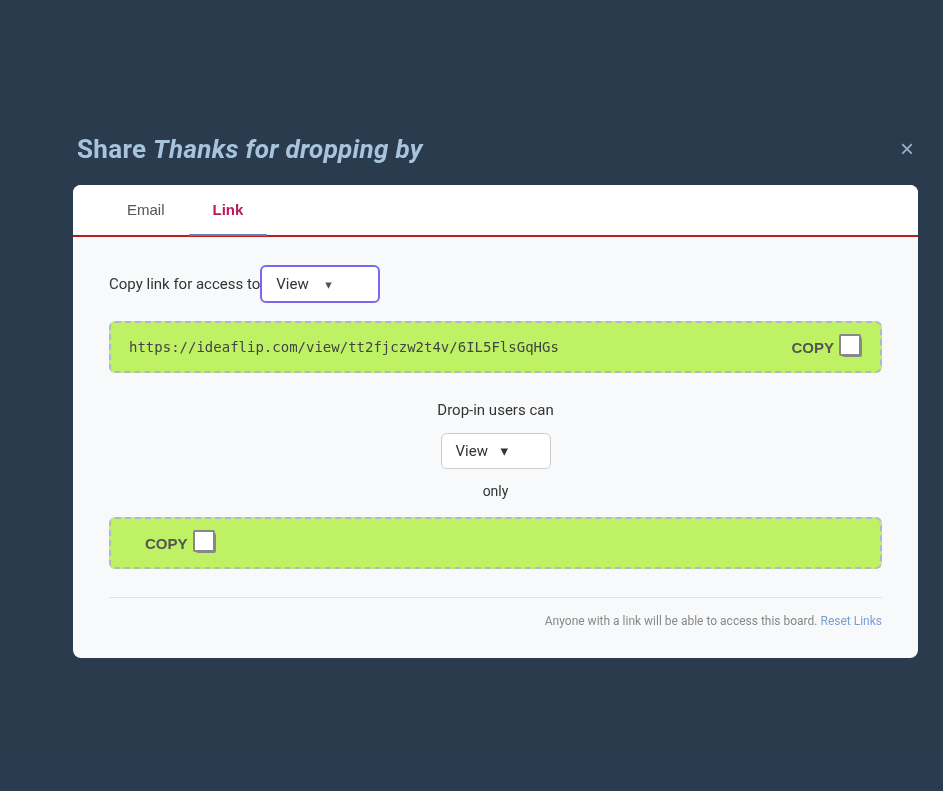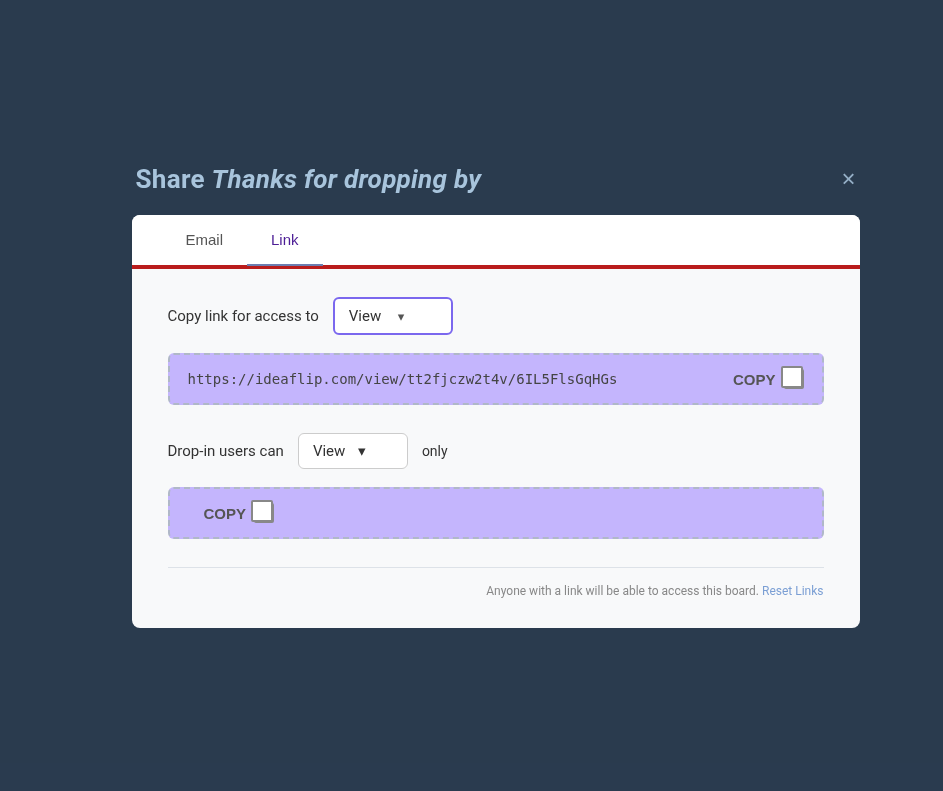--- a/index.html
+++ b/index.html
@@ -17,21 +17,21 @@
 
     .overlay {
       position: absolute;
       top: 0; left: 0; right: 0; bottom: 0;
       background: rgba(30, 45, 62, 0.6);
     }
 
     .modal-container {
       position: relative;
       z-index: 10;
-      width: 728px;
+      width: 845px;
       background: transparent;
       margin-left: 48px;
     }
 
     .modal-header {
       display: flex;
       align-items: center;
       justify-content: space-between;
       padding: 0 0 20px 0;
       margin-left: 4px;
@@ -64,51 +64,50 @@
     .modal-body {
       background: #f8f9fa;
       border-radius: 8px;
       padding: 0 0 30px 0;
       overflow: hidden;
     }
 
     
     .tabs {
       display: flex;
-      border-bottom: 4px solid #b91c1c;
+      border-bottom: 2px solid #b91c1c;
       background: #fff;
       padding: 0 30px;
     }
 
     .tab {
       padding: 16px 24px;
       font-size: 15px;
       color: #555;
       cursor: pointer;
       border: none;
       background: none;
       border-bottom: 2px solid transparent;
       margin-bottom: -1px;
     }
 
     .tab.active {
-      color: #4c1d95;
+      color: #be185d;
       border-bottom: 2px solid #6c7db0;
-      font-weight: 400;
+      font-weight: 700;
     }
 
     .tab-content {
       padding: 28px 36px 0 36px;
     }
 
     
     .copy-link-row {
       display: flex;
       align-items: center;
-      gap: 14px;
       margin-bottom: 18px;
     }
 
     .copy-link-label {
       font-size: 15px;
       color: #333;
       white-space: nowrap;
     }
 
     .access-select {
@@ -135,21 +134,21 @@
     }
 
     
     .url-box {
       border: 2px dashed #b0b8c8;
       border-radius: 6px;
       display: flex;
       align-items: center;
       justify-content: space-between;
       padding: 14px 18px;
-      background: #c4b5fd;
+      background: #bef264;
       margin-bottom: 28px;
     }
 
     .url-text {
       font-size: 14px;
       color: #444;
       font-family: monospace;
       word-break: break-all;
     }
 
@@ -237,20 +236,21 @@
       cursor: pointer;
       font-weight: 700;
     }
 
     
     .dropin-row {
       display: flex;
       align-items: center;
       gap: 14px;
       margin-bottom: 18px;
+      flex-direction: column;
     }
 
     .dropin-label {
       font-size: 15px;
       color: #333;
       white-space: nowrap;
     }
 
     .dropin-select {
       display: flex;

